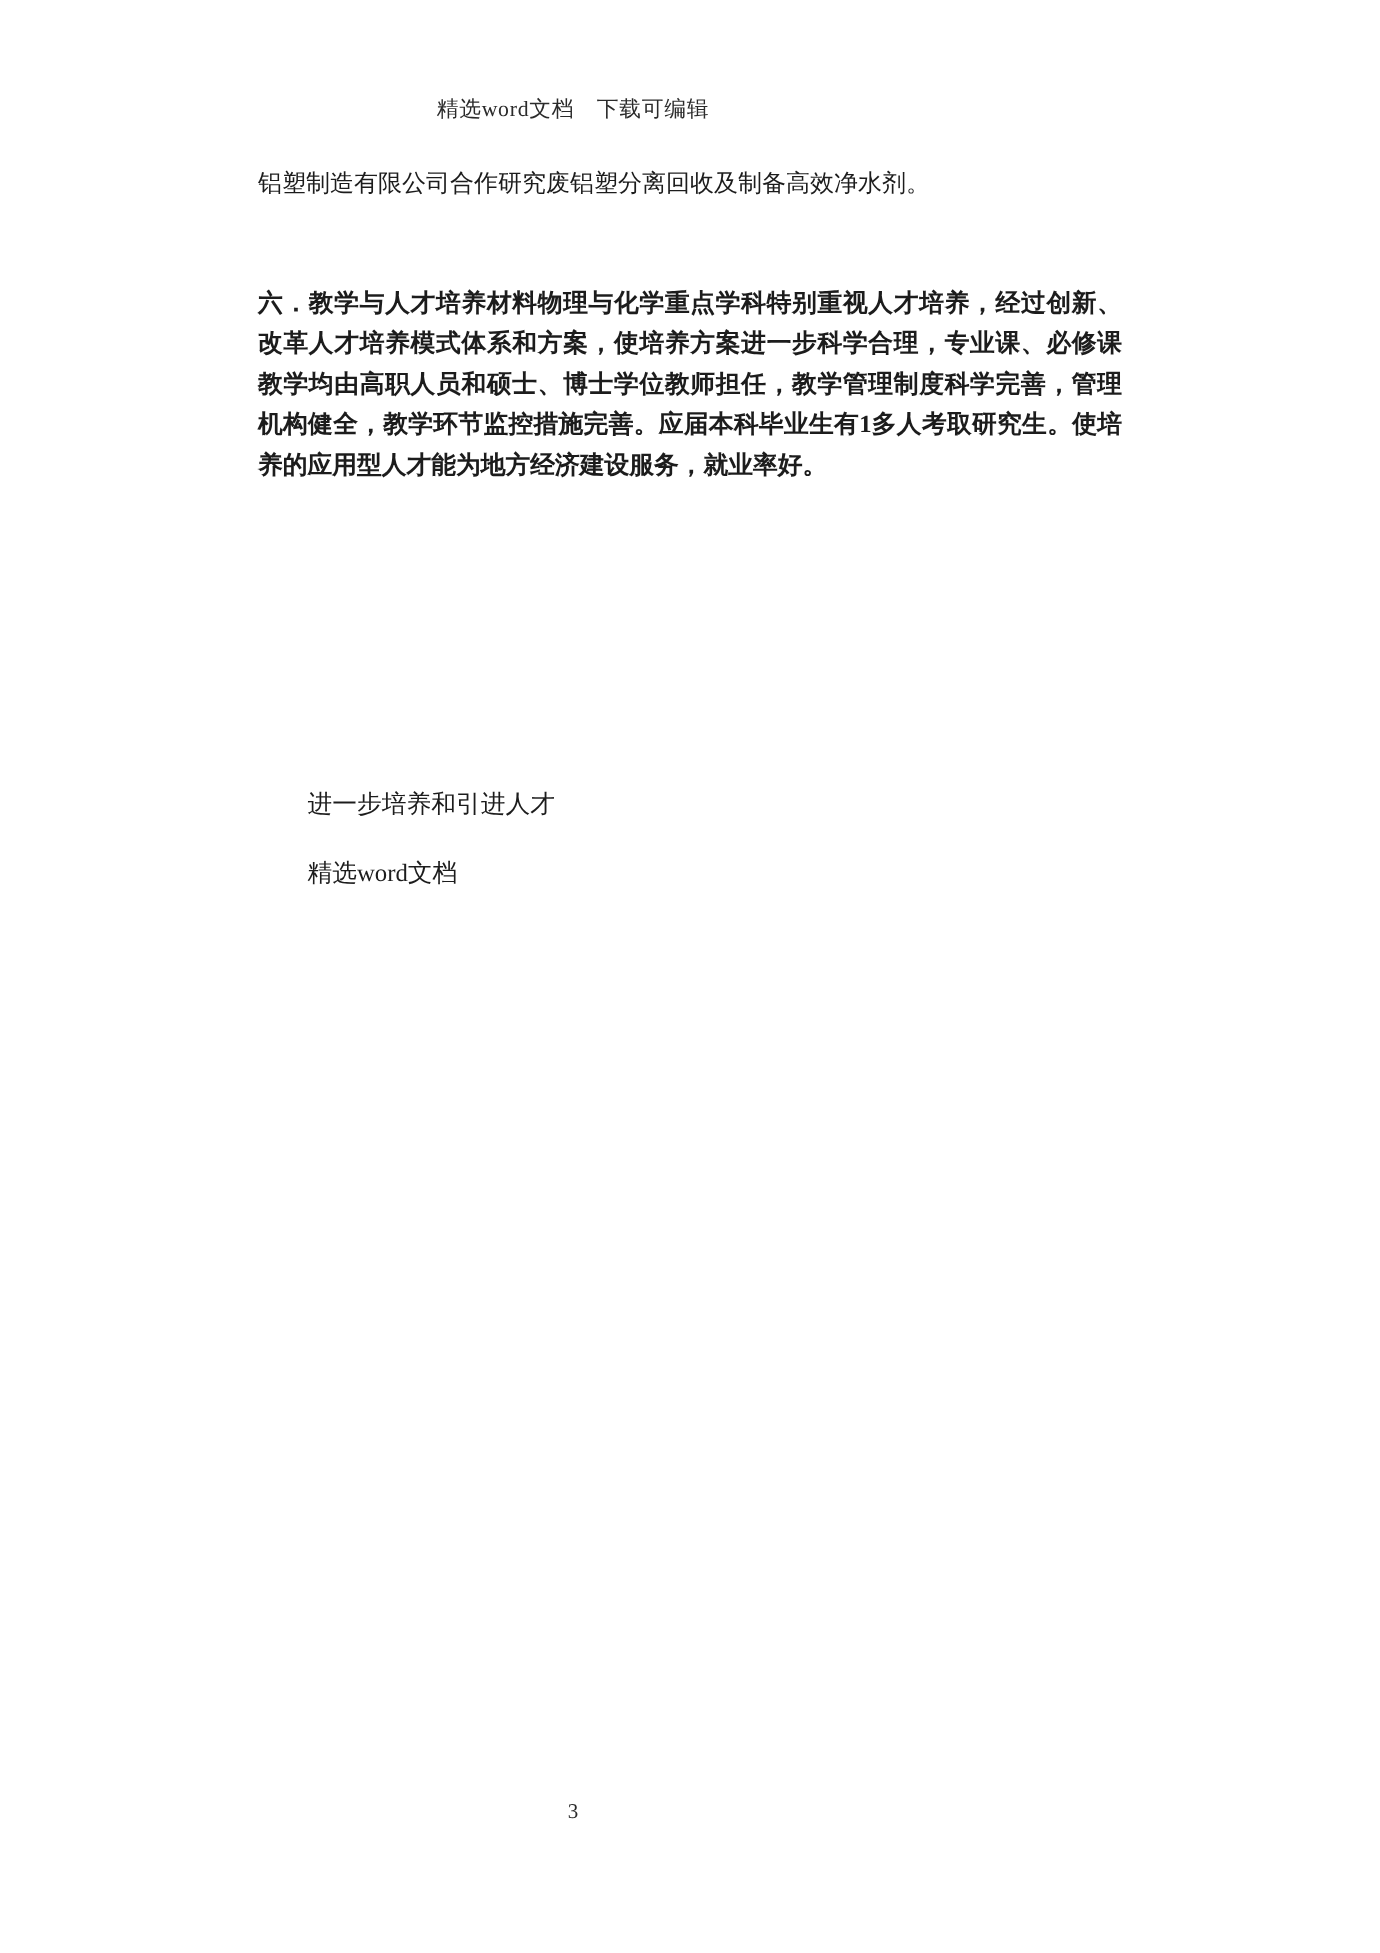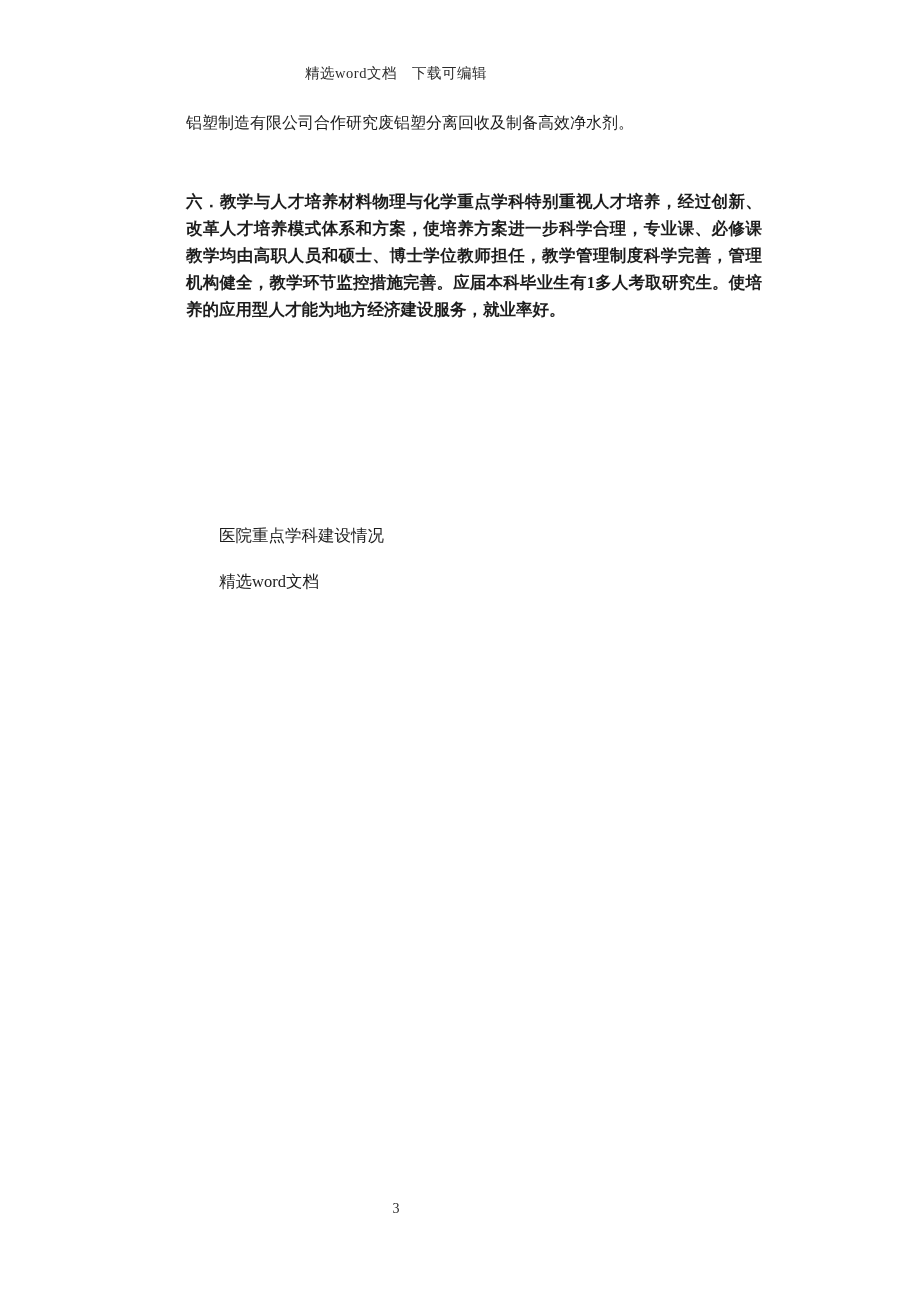--- a/index.html
+++ b/index.html
@@ -8,21 +8,20 @@
     background: #ffffff;
   }
   .page {
     position: relative;
     width: 764px;
     height: 1302px;
     background: #ffffff;
     overflow: hidden;
     font-family: "Liberation Serif", "DejaVu Serif", serif;
     color: #1c1c1c;
-    margin-left: 14px;
   }
   .doc-header {
     position: absolute;
     top: 63px;
     left: 0;
     right: 0;
     text-align: center;
     font-size: 14.5px;
     line-height: 20px;
     color: #2b2b2b;
@@ -72,19 +71,19 @@
 
 <div class="page">
 
   <div class="doc-header">精选word文档　下载可编辑</div>
 
   <div class="body-col intro-line">铝塑制造有限公司合作研究废铝塑分离回收及制备高效净水剂。</div>
 
   <div class="body-col para para-six">六．教学与人才培养材料物理与化学重点学科特别重视人才培养，经过创新、改革人才培养模式体系和方案，使培养方案进一步科学合理，专业课、必修课教学均由高职人员和硕士、博士学位教师担任，教学管理制度科学完善，管理机构健全，教学环节监控措施完善。应届本科毕业生有1多人考取研究生。使培养的应用型人才能为地方经济建设服务，就业率好。</div>
 
 
-  <div class="caption caption-1">医院重点学科建设情况</div>
+  <div class="caption caption-1">进一步培养和引进人才</div>
 
   <div class="caption caption-2">精选word文档</div>
 
   <div class="page-number">3</div>
 
 </div>
 
 </body></html>

